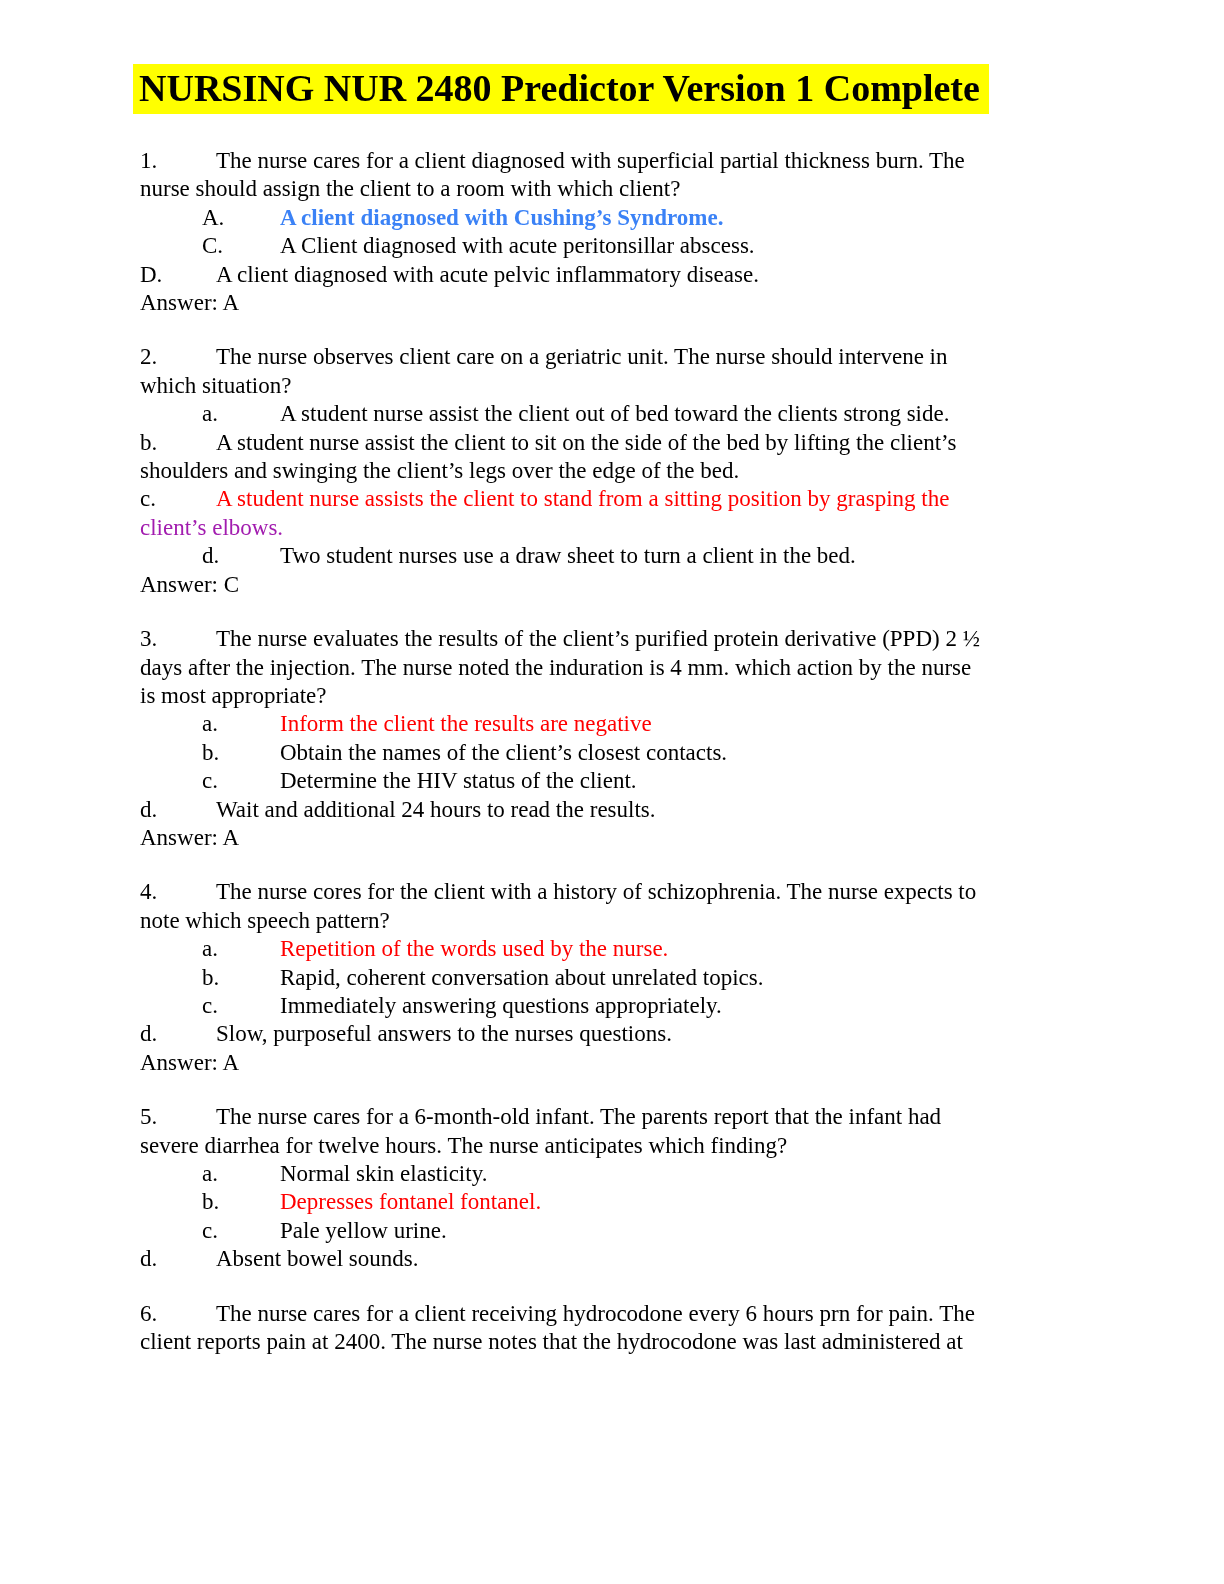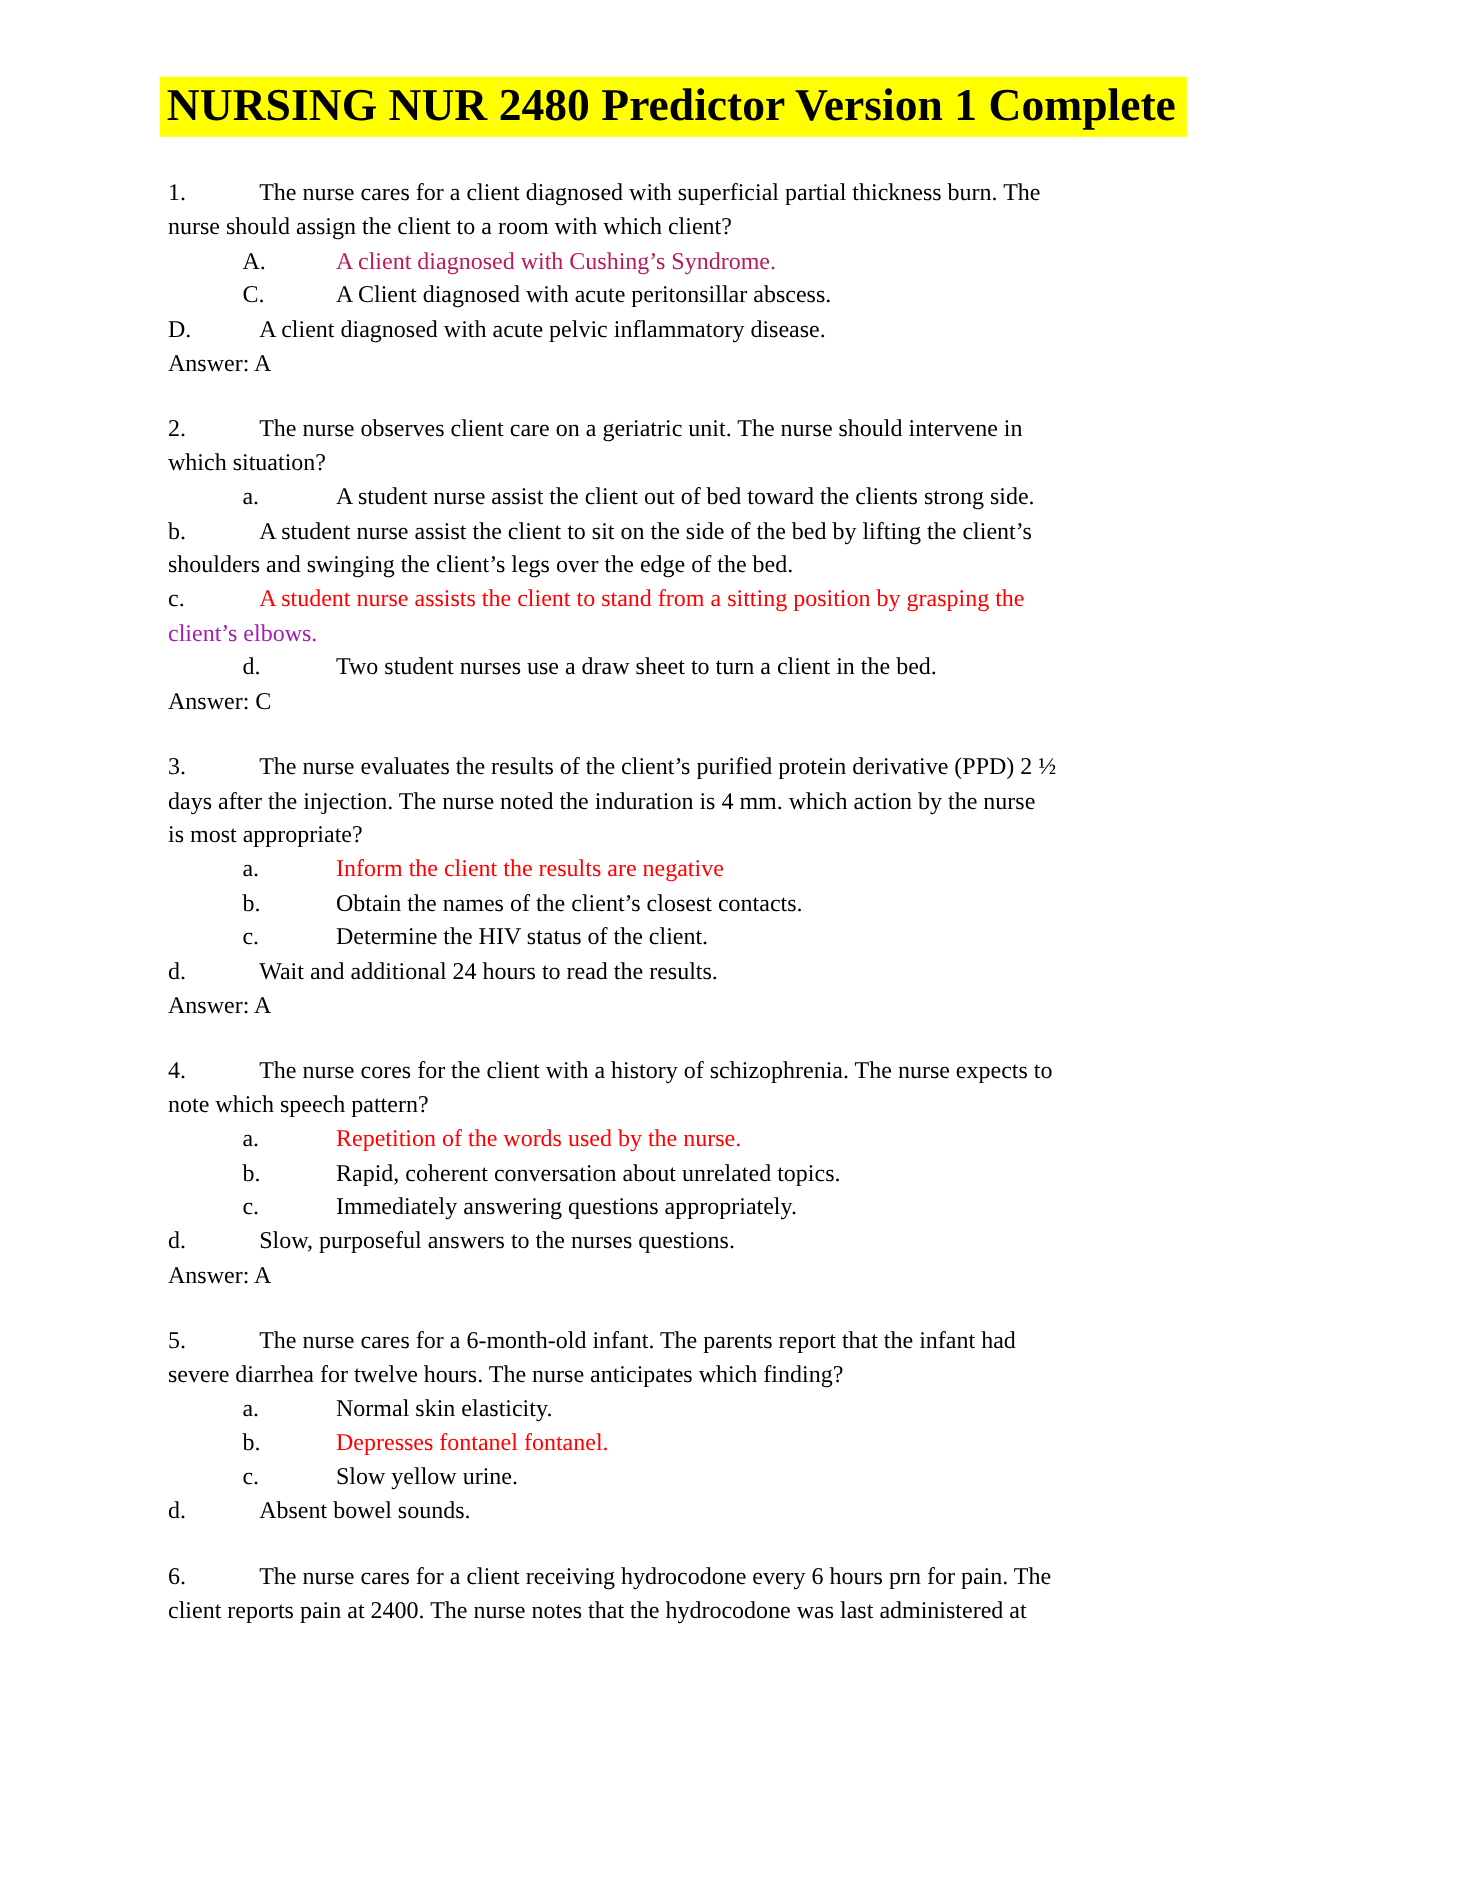--- a/index.html
+++ b/index.html
@@ -26,41 +26,41 @@
     letter-spacing: 0px;
   }
   .doc-title {
     background: var(--hl, #ffff00);
     padding: 3px 9px 5px 6px;
     margin-top: 44px;
   }
   .questions { margin-top: 36px; }
   .q-block { margin: 0 0 26px 0; }
   .line {
-    font-size: 20px;
+    font-size: 23px;
     line-height: 28.4px;
     white-space: nowrap;
   }
   .lbl { display: inline-block; width: 76px; }
   .opt { padding-left: 62px; }
   .opt .lbl { width: 78px; }
 </style>
 </head>
 <body style="background: rgb(255, 255, 255);">
 
 <div class="page">
 
   <h1 class="title-line"><span class="doc-title">NURSING NUR 2480 Predictor Version 1 Complete</span></h1>
 
   <div class="questions">
 
     <section class="q-block">
       <div class="line"><span class="lbl">1.</span><span>The nurse cares for a client diagnosed with superficial partial thickness burn. The</span></div>
       <div class="line"><span>nurse should assign the client to a room with which client?</span></div>
-      <div class="line opt"><span class="lbl">A.</span><span style="color: #be185d;">A client diagnosed with Cushing’s Syndrome.</span></div>
+      <div class="line opt"><span class="lbl">A.</span><span style="color: #3b82f6; font-weight: bold;">A client diagnosed with Cushing’s Syndrome.</span></div>
       <div class="line opt"><span class="lbl">C.</span><span>A Client diagnosed with acute peritonsillar abscess.</span></div>
       <div class="line"><span class="lbl">D.</span><span>A client diagnosed with acute pelvic inflammatory disease.</span></div>
       <div class="line"><span>Answer: A</span></div>
     </section>
 
     <section class="q-block">
       <div class="line"><span class="lbl">2.</span><span>The nurse observes client care on a geriatric unit. The nurse should intervene in</span></div>
       <div class="line"><span>which situation?</span></div>
       <div class="line opt"><span class="lbl">a.</span><span>A student nurse assist the client out of bed toward the clients strong side.</span></div>
       <div class="line"><span class="lbl">b.</span><span>A student nurse assist the client to sit on the side of the bed by lifting the client’s</span></div>
@@ -90,21 +90,21 @@
       <div class="line opt"><span class="lbl">c.</span><span>Immediately answering questions appropriately.</span></div>
       <div class="line"><span class="lbl">d.</span><span>Slow, purposeful answers to the nurses questions.</span></div>
       <div class="line"><span>Answer: A</span></div>
     </section>
 
     <section class="q-block">
       <div class="line"><span class="lbl">5.</span><span>The nurse cares for a 6-month-old infant. The parents report that the infant had</span></div>
       <div class="line"><span>severe diarrhea for twelve hours. The nurse anticipates which finding?</span></div>
       <div class="line opt"><span class="lbl">a.</span><span>Normal skin elasticity.</span></div>
       <div class="line opt"><span class="lbl">b.</span><span style="color: rgb(255, 0, 0);">Depresses fontanel fontanel.</span></div>
-      <div class="line opt"><span class="lbl">c.</span><span>Slow yellow urine.</span></div>
+      <div class="line opt"><span class="lbl">c.</span><span>Pale yellow urine.</span></div>
       <div class="line"><span class="lbl">d.</span><span>Absent bowel sounds.</span></div>
     </section>
 
     <section class="q-block">
       <div class="line"><span class="lbl">6.</span><span>The nurse cares for a client receiving hydrocodone every 6 hours prn for pain. The</span></div>
       <div class="line"><span>client reports pain at 2400. The nurse notes that the hydrocodone was last administered at</span></div>
     </section>
 
   </div>
 </div>

